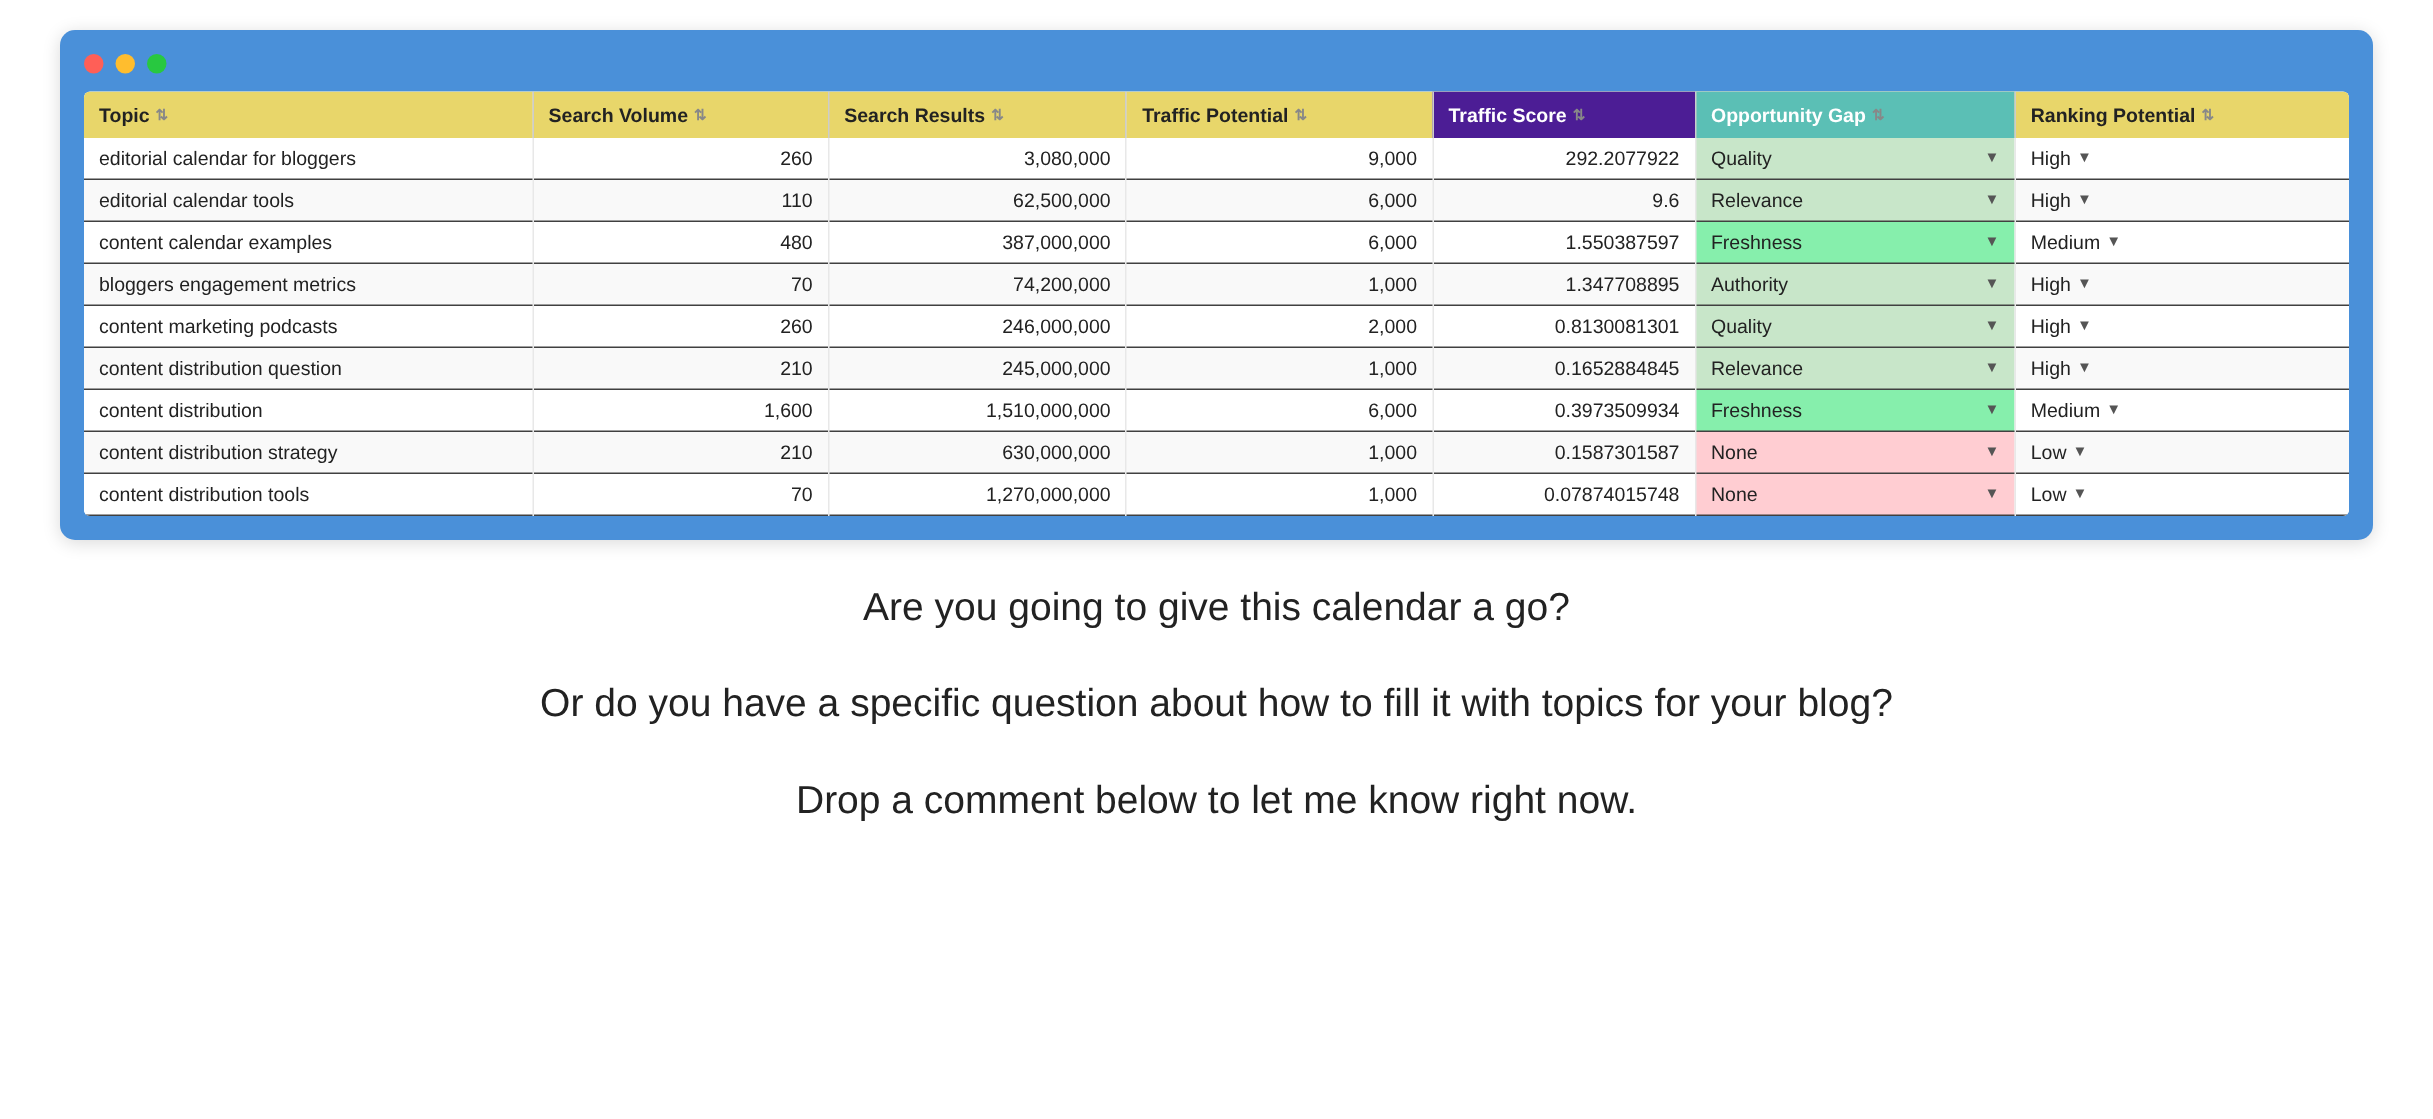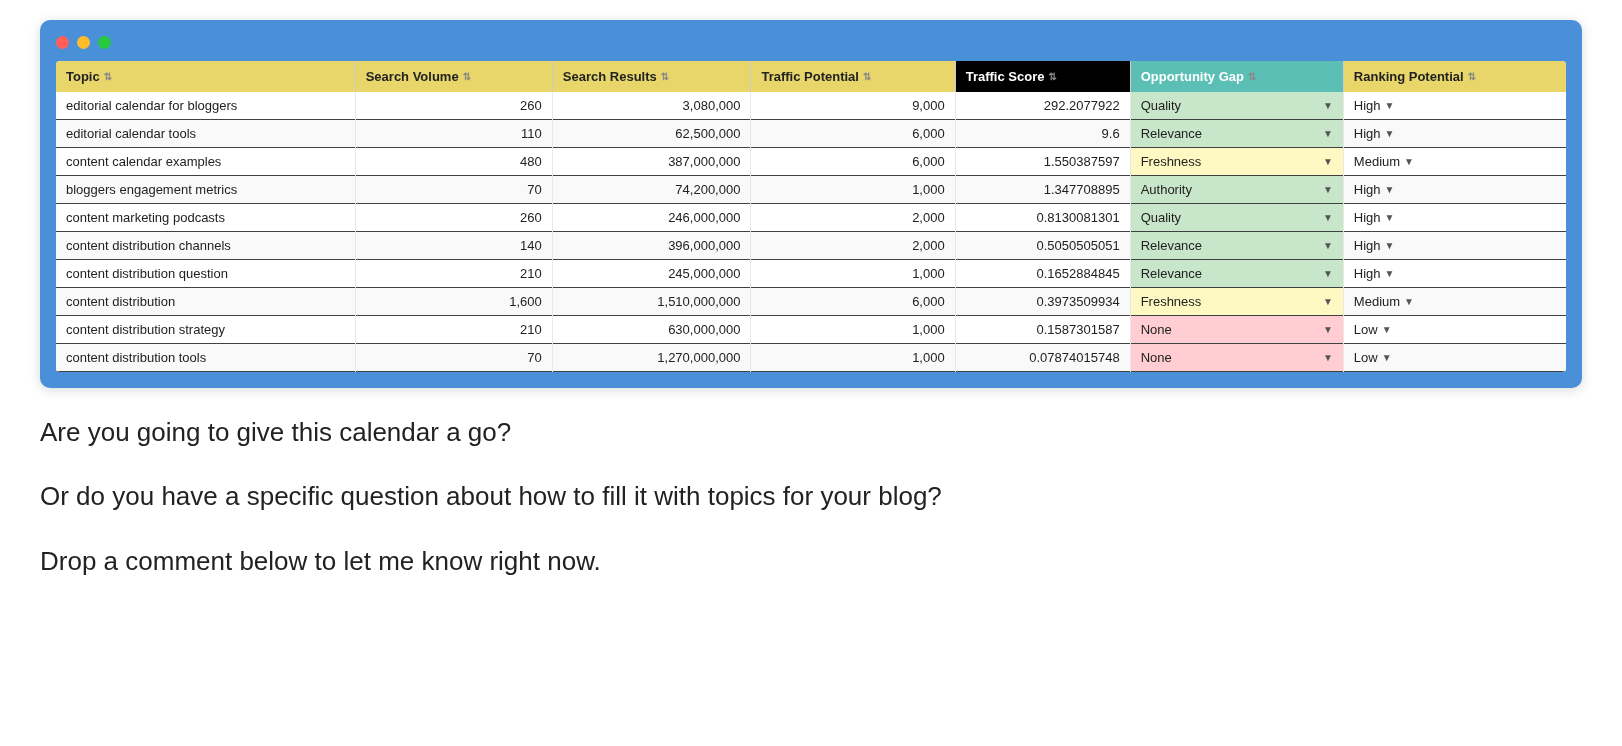--- a/index.html
+++ b/index.html
@@ -76,21 +76,21 @@
       gap: 4px;
     }
 
     .sort-icon {
       color: #888;
       font-size: 10px;
     }
 
     
     thead th.col-traffic-score {
-      background: #000000;
+      background: #4c1d95;
       color: #fff;
     }
 
     
     thead th.col-opportunity-gap {
       background: #5bbfb5;
       color: #fff;
     }
 
     tbody tr {
@@ -120,21 +120,21 @@
     }
 
     
     td.opp-quality {
       background: #c8e6c9;
     }
     td.opp-relevance {
       background: #c8e6c9;
     }
     td.opp-freshness {
-      background: #fef9c3;
+      background: #86efac;
     }
     td.opp-authority {
       background: #c8e6c9;
     }
     td.opp-none {
       background: #ffcdd2;
     }
 
     .opp-cell-inner {
       display: flex;
@@ -150,20 +150,21 @@
 
     .dropdown-arrow {
       color: #555;
       font-size: 10px;
       margin-left: 4px;
     }
 
     
     .text-content {
       padding: 10px 0;
+      text-align: center;
     }
 
     .text-content p {
       font-size: 26px;
       color: #222;
       margin-bottom: 28px;
       font-weight: 400;
       line-height: 1.4;
     }
   </style>
@@ -317,39 +318,20 @@
                 </div>
               </td>
               <td>
                 <div class="rank-cell-inner">
                   <span>High</span>
                   <span class="dropdown-arrow">▼</span>
                 </div>
               </td>
             </tr>
             <tr>
-              <td>content distribution channels</td>
-              <td class="num">140</td>
-              <td class="num">396,000,000</td>
-              <td class="num">2,000</td>
-              <td class="num">0.5050505051</td>
-              <td class="opp-relevance">
-                <div class="opp-cell-inner">
-                  <span>Relevance</span>
-                  <span class="dropdown-arrow">▼</span>
-                </div>
-              </td>
-              <td>
-                <div class="rank-cell-inner">
-                  <span>High</span>
-                  <span class="dropdown-arrow">▼</span>
-                </div>
-              </td>
-            </tr>
-            <tr>
               <td>content distribution question</td>
               <td class="num">210</td>
               <td class="num">245,000,000</td>
               <td class="num">1,000</td>
               <td class="num">0.1652884845</td>
               <td class="opp-relevance">
                 <div class="opp-cell-inner">
                   <span>Relevance</span>
                   <span class="dropdown-arrow">▼</span>
                 </div>

